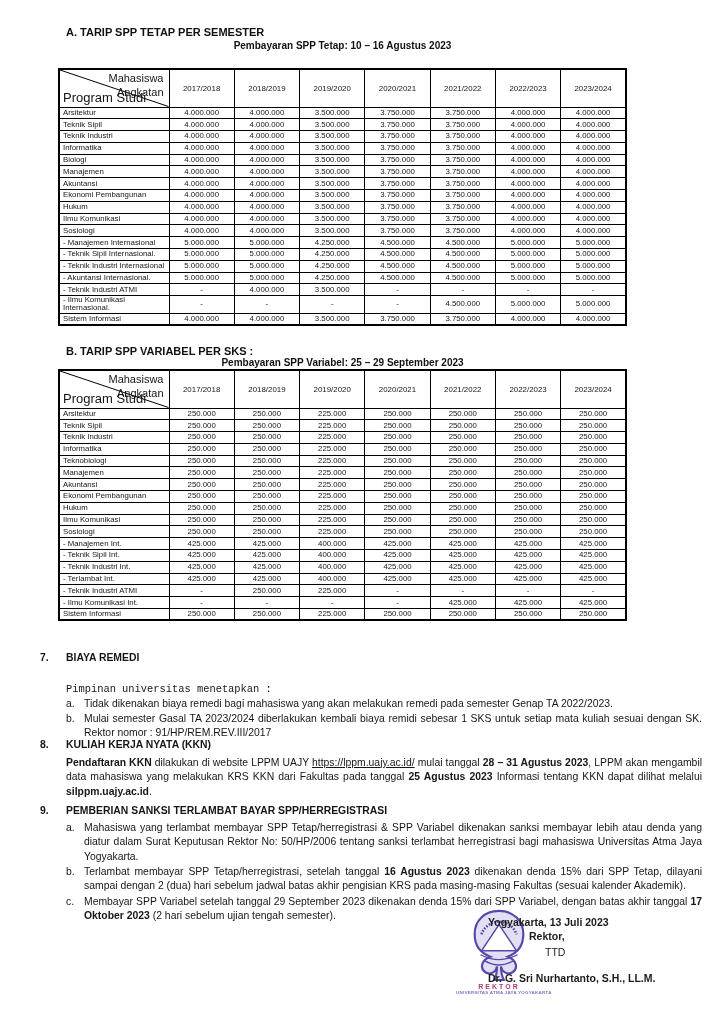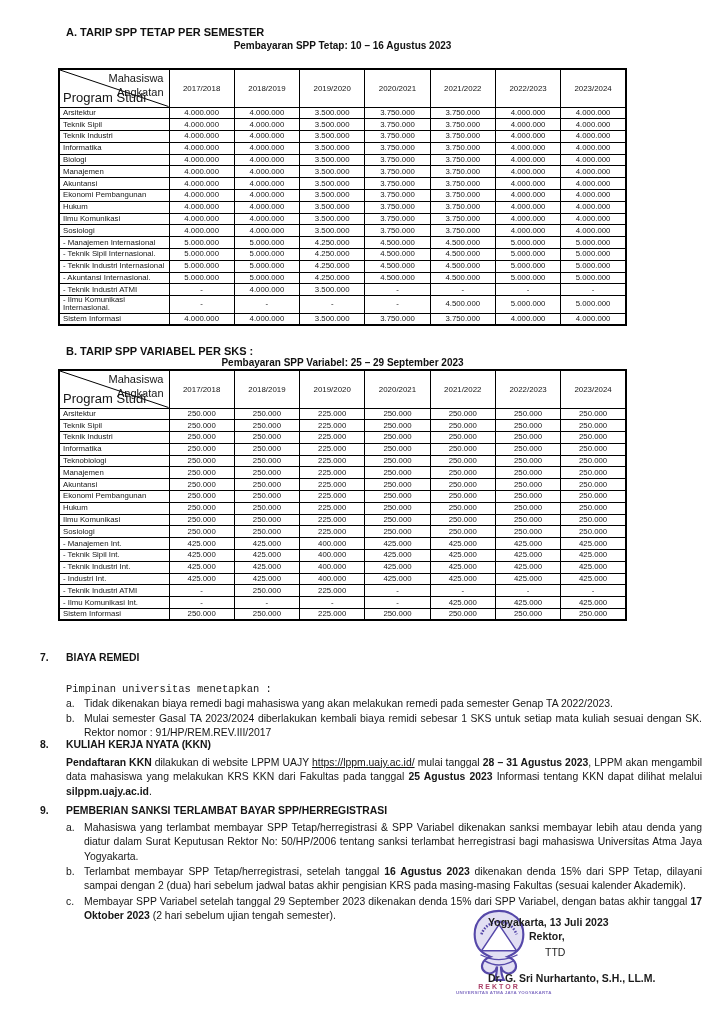--- a/index.html
+++ b/index.html
@@ -427,21 +427,21 @@
           <td class="lbl">- Teknik Industri Int.</td>
           <td class="val">425.000</td>
           <td class="val">425.000</td>
           <td class="val">400.000</td>
           <td class="val">425.000</td>
           <td class="val">425.000</td>
           <td class="val">425.000</td>
           <td class="val">425.000</td>
         </tr>
         <tr>
-          <td class="lbl">- Industri Int.</td>
+          <td class="lbl">- Terlambat Int.</td>
           <td class="val">425.000</td>
           <td class="val">425.000</td>
           <td class="val">400.000</td>
           <td class="val">425.000</td>
           <td class="val">425.000</td>
           <td class="val">425.000</td>
           <td class="val">425.000</td>
         </tr>
         <tr>
           <td class="lbl">- Teknik Industri ATMI</td>

